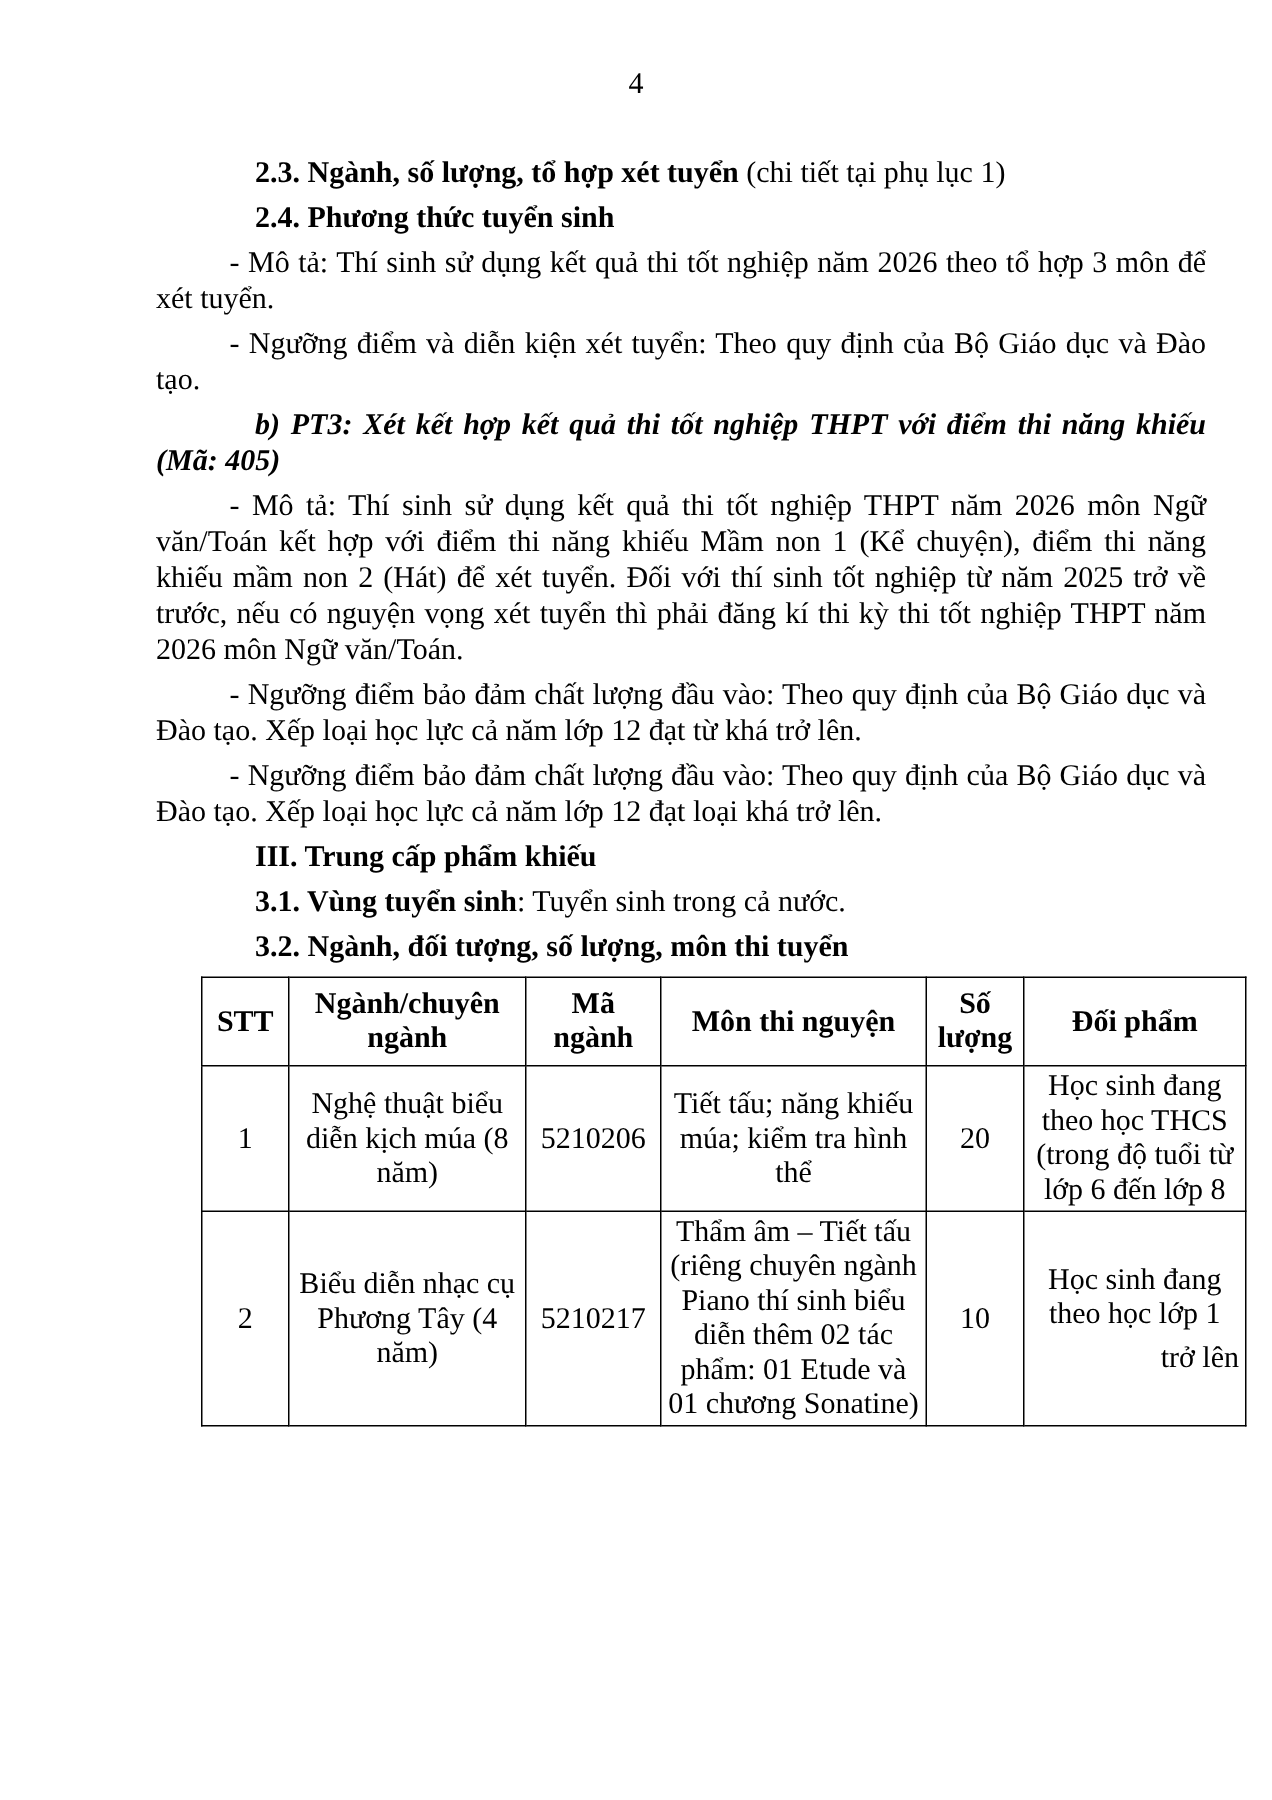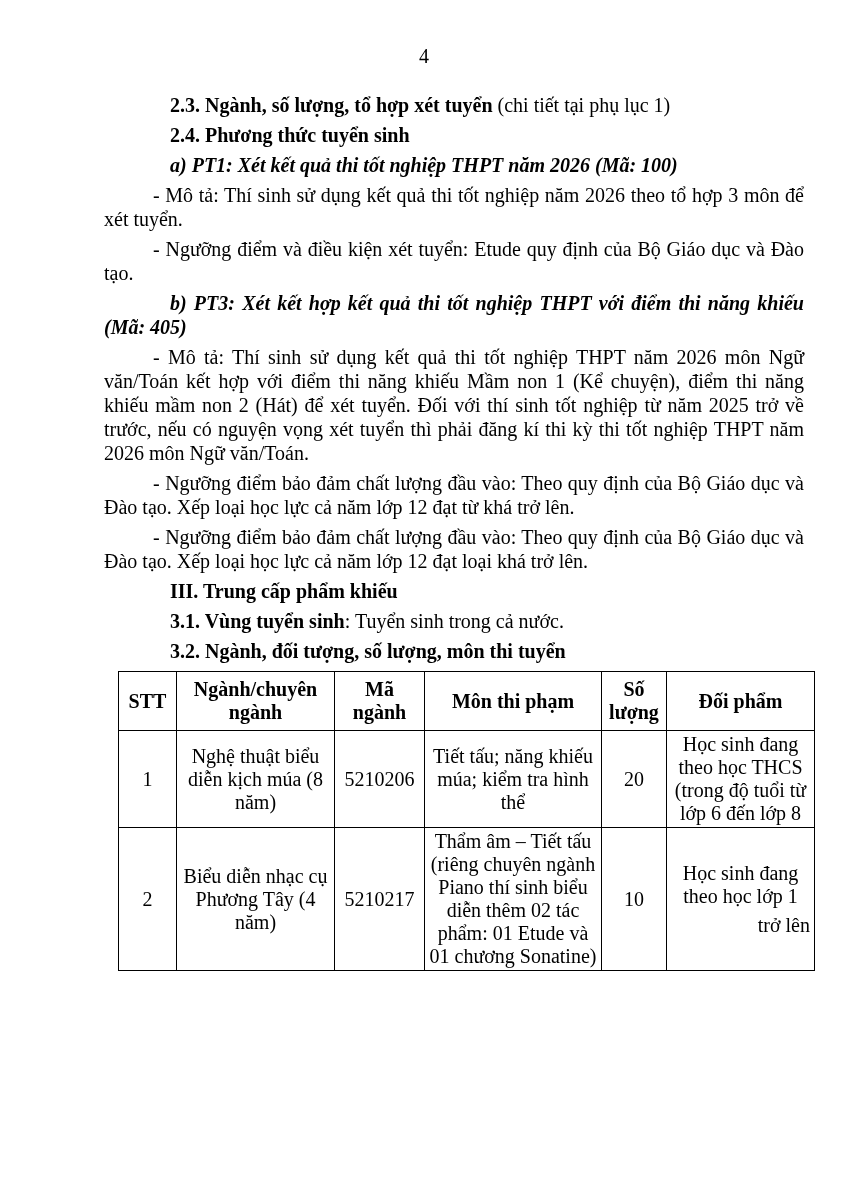--- a/index.html
+++ b/index.html
@@ -20,21 +20,21 @@
     position: absolute;
     top: 44px;
     left: 0;
     width: 100%;
     text-align: center;
     font-size: 20px;
     line-height: 24px;
   }
   .content {
     position: absolute;
-    top: 93px;
+    top: 103px;
     left: 104px;
     width: 700px;
   }
   .para {
     margin: 0 0 6px 0;
     font-size: 20px;
     line-height: 24px;
   }
   .body-text {
     text-align: justify;
@@ -51,21 +51,21 @@
     text-align: justify;
   }
   .heading-mixed {
     text-indent: 66px;
   }
   .heading-mixed .b { font-weight: bold; }
   table.doc-table {
     border-collapse: collapse;
     table-layout: fixed;
     width: 696px;
-    margin-left: 14px;
+    margin-left: 30px;
     margin-top: 8px;
   }
   table.doc-table th,
   table.doc-table td {
     border: 1.5px solid #000000;
     text-align: center;
     vertical-align: middle;
     padding: 2px 4px;
     font-size: 20px;
     line-height: 23px;
@@ -81,23 +81,22 @@
 <body>
 
 <div class="page">
   <div class="page-number">4</div>
 
   <div class="content">
     <p class="para heading-mixed"><span class="b">2.3. Ngành, số lượng, tổ hợp xét tuyển</span><span> (chi tiết tại phụ lục 1)</span></p>
 
     <p class="para heading-bold">2.4. Phương thức tuyển sinh</p>
 
-    <p class="para heading-bi">a) PT1: Xét kết quả thi tốt nghiệp THPT năm 2026 (Mã: 100)</p>
     <p class="para body-text">- Mô tả: Thí sinh sử dụng kết quả thi tốt nghiệp năm 2026 theo tổ hợp 3 môn để xét tuyển.</p>
-    <p class="para body-text">- Ngưỡng điểm và điều kiện xét tuyển: Etude quy định của Bộ Giáo dục và Đào tạo.</p>
+    <p class="para body-text">- Ngưỡng điểm và diễn kiện xét tuyển: Theo quy định của Bộ Giáo dục và Đào tạo.</p>
 
     <p class="para heading-bi">b) PT3: Xét kết hợp kết quả thi tốt nghiệp THPT với điểm thi năng khiếu (Mã: 405)</p>
     <p class="para body-text">- Mô tả: Thí sinh sử dụng kết quả thi tốt nghiệp THPT năm 2026 môn Ngữ văn/Toán kết hợp với điểm thi năng khiếu Mầm non 1 (Kể chuyện), điểm thi năng khiếu mầm non 2 (Hát) để xét tuyển. Đối với thí sinh tốt nghiệp từ năm 2025 trở về trước, nếu có nguyện vọng xét tuyển thì phải đăng kí thi kỳ thi tốt nghiệp THPT năm 2026 môn Ngữ văn/Toán.</p>
     <p class="para body-text">- Ngưỡng điểm bảo đảm chất lượng đầu vào: Theo quy định của Bộ Giáo dục và Đào tạo. Xếp loại học lực cả năm lớp 12 đạt từ khá trở lên.</p>
 
     <p class="para body-text">- Ngưỡng điểm bảo đảm chất lượng đầu vào: Theo quy định của Bộ Giáo dục và Đào tạo. Xếp loại học lực cả năm lớp 12 đạt loại khá trở lên.</p>
 
     <p class="para heading-bold">III. Trung cấp phẩm khiếu</p>
     <p class="para heading-mixed"><span class="b">3.1. Vùng tuyển sinh</span><span>: Tuyển sinh trong cả nước.</span></p>
     <p class="para heading-bold">3.2. Ngành, đối tượng, số lượng, môn thi tuyển</p>
@@ -109,21 +108,21 @@
         <col style="width:90px">
         <col style="width:177px">
         <col style="width:65px">
         <col style="width:148px">
       </colgroup>
       <thead>
         <tr class="header-row">
           <th>STT</th>
           <th>Ngành/chuyên ngành</th>
           <th>Mã ngành</th>
-          <th>Môn thi phạm</th>
+          <th>Môn thi nguyện</th>
           <th>Số lượng</th>
           <th>Đối phẩm</th>
         </tr>
       </thead>
       <tbody>
         <tr class="data-row-1">
           <td>1</td>
           <td>Nghệ thuật biểu diễn kịch múa (8 năm)</td>
           <td>5210206</td>
           <td>Tiết tấu; năng khiếu múa; kiểm tra hình thể</td>

